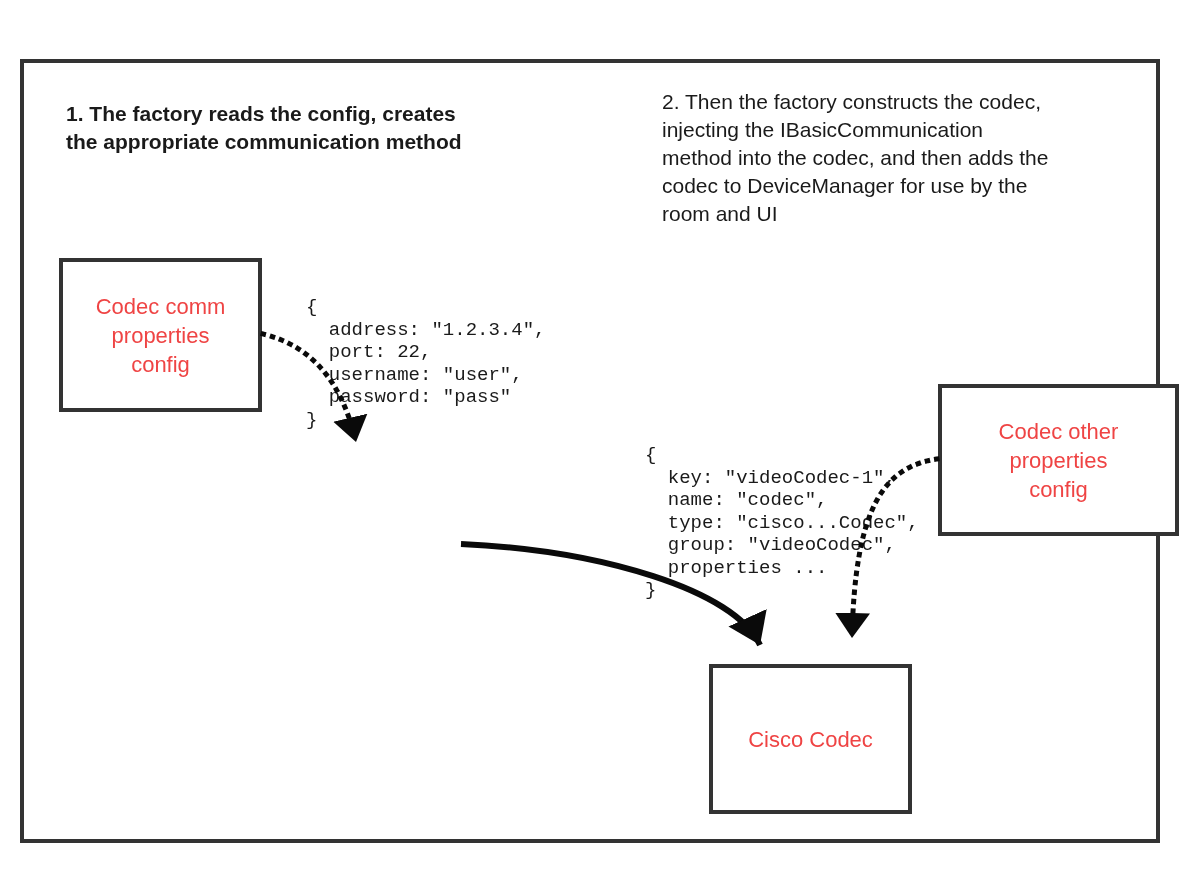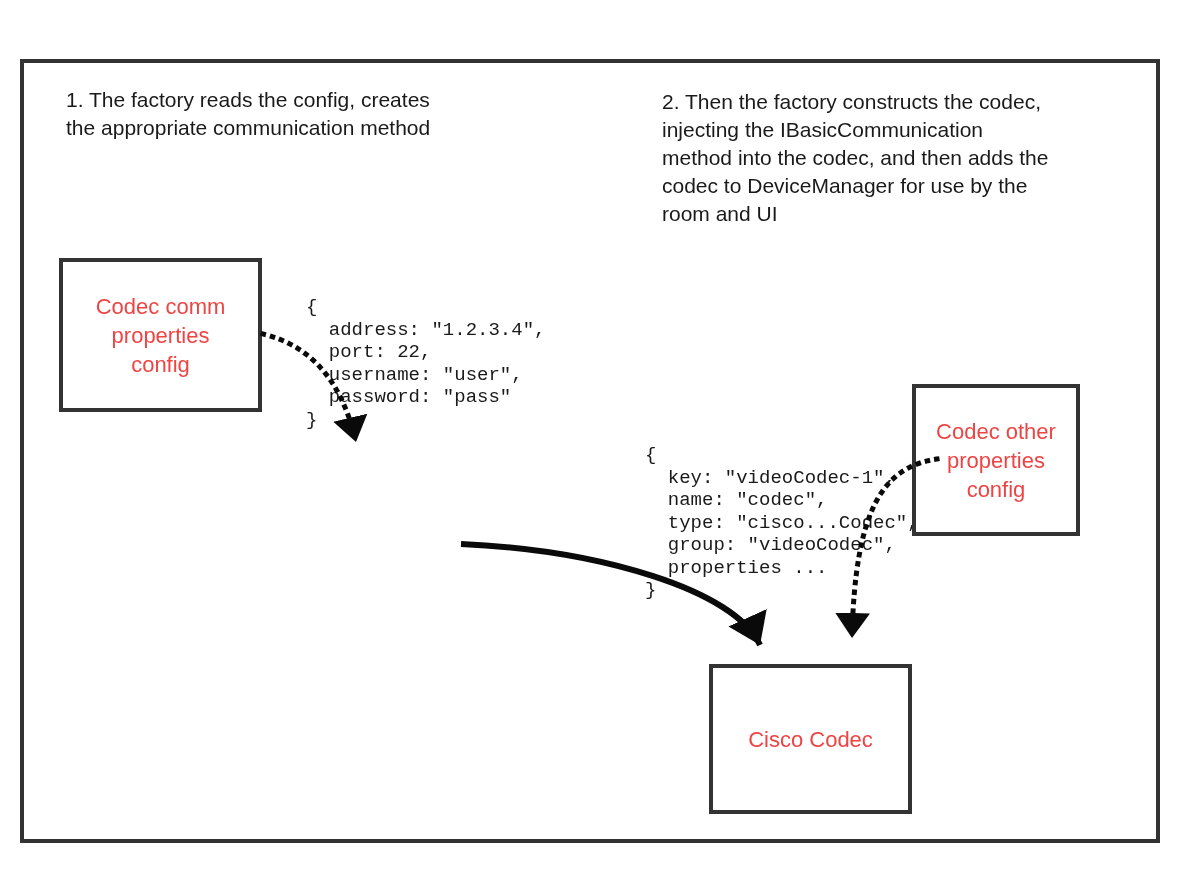--- a/index.html
+++ b/index.html
@@ -53,23 +53,23 @@
     margin: 0;
     font-family: "Liberation Mono", monospace;
     font-size: 19px;
     line-height: 22.5px;
     white-space: pre;
     color: #1a1a1a;
     z-index: 1;
   }
   #box-codec-comm  { left: 59px;  top: 258px; width: 203px; height: 154px; }
   #box-ssh-client  { left: 259px; top: 469px; width: 201px; height: 151px; }
-  #box-codec-other { left: 912px; top: 384px; width: 168px; height: 152px; }
+  #box-codec-other { left: 938px; top: 384px; width: 241px; height: 152px; }
   #box-cisco-codec { left: 709px; top: 664px; width: 203px; height: 150px; }
-  #note-step1  { left: 66px;  top: 86px;  width: 460px; }
+  #note-step1  { left: 66px;  top: 100px;  width: 460px; font-weight: bold; }
   #note-step2  { left: 662px; top: 88px;  width: 470px; }
   #note-result { left: 941px; top: 678px; width: 210px; }
   #code-comm-config  { left: 306px; top: 296px; }
   #code-codec-config { left: 645px; top: 444px; }
   #arrows {
     position: absolute;
     left: 0;
     top: 0;
     width: 1200px;
     height: 880px;

